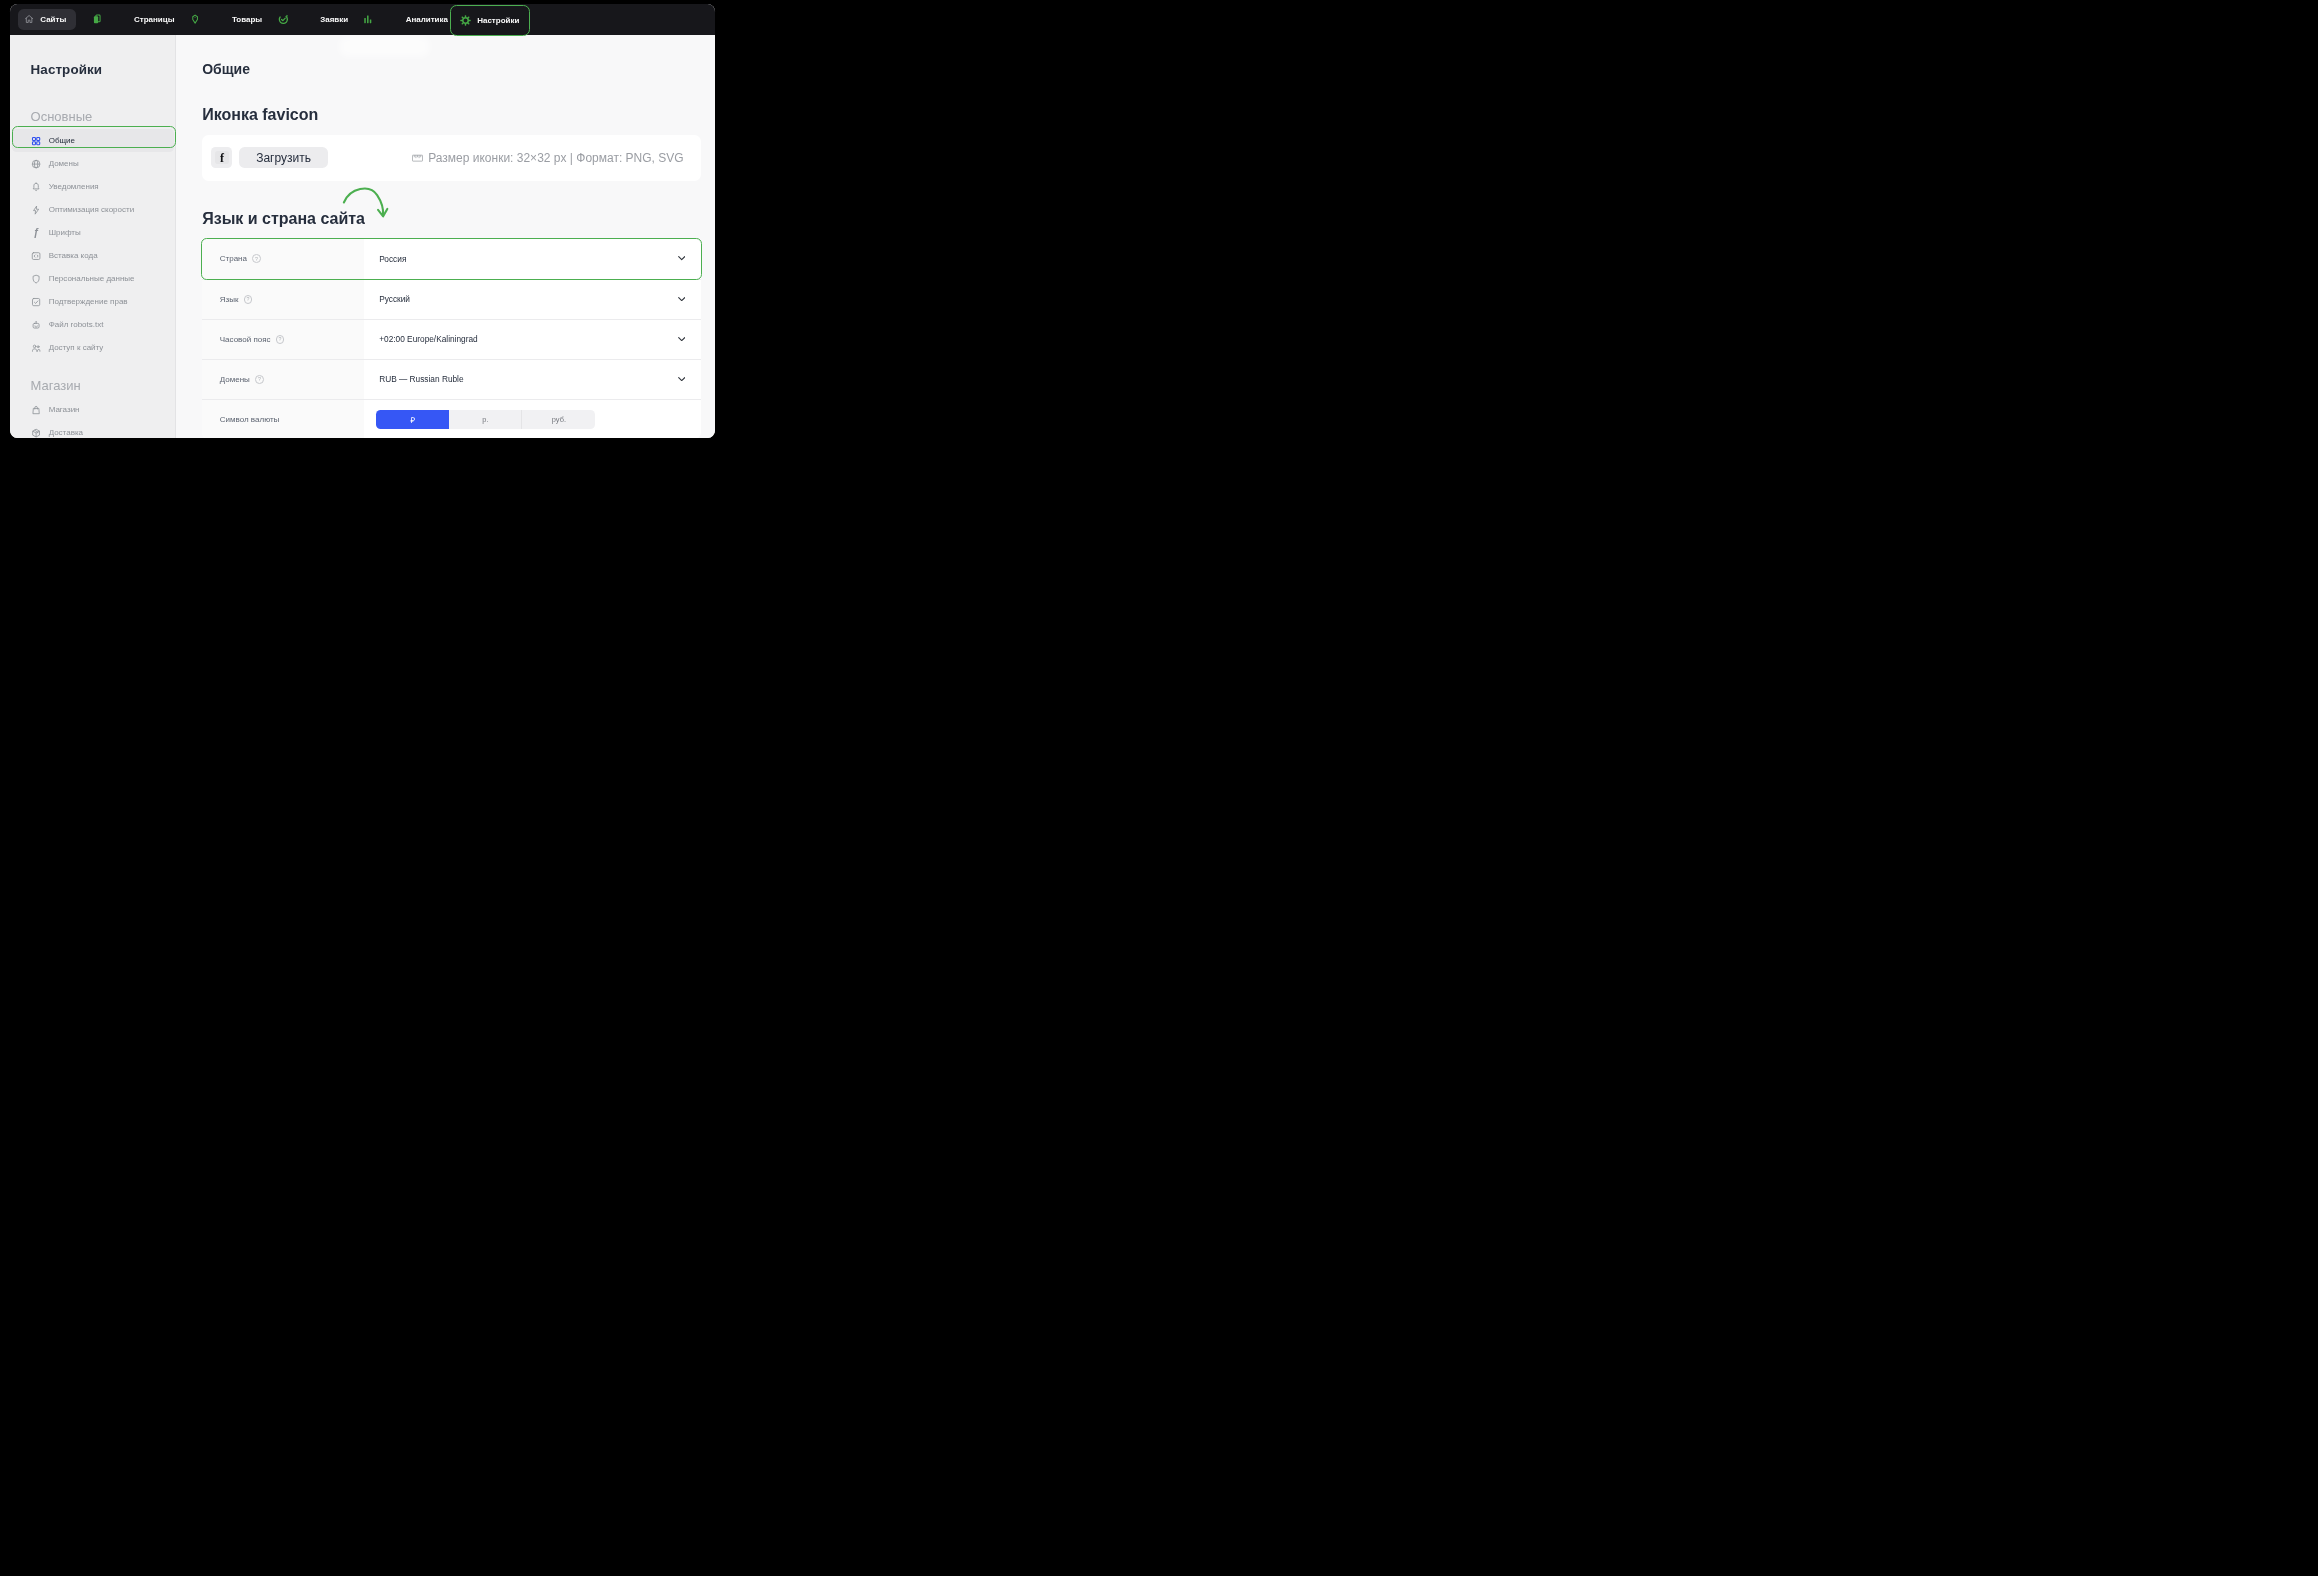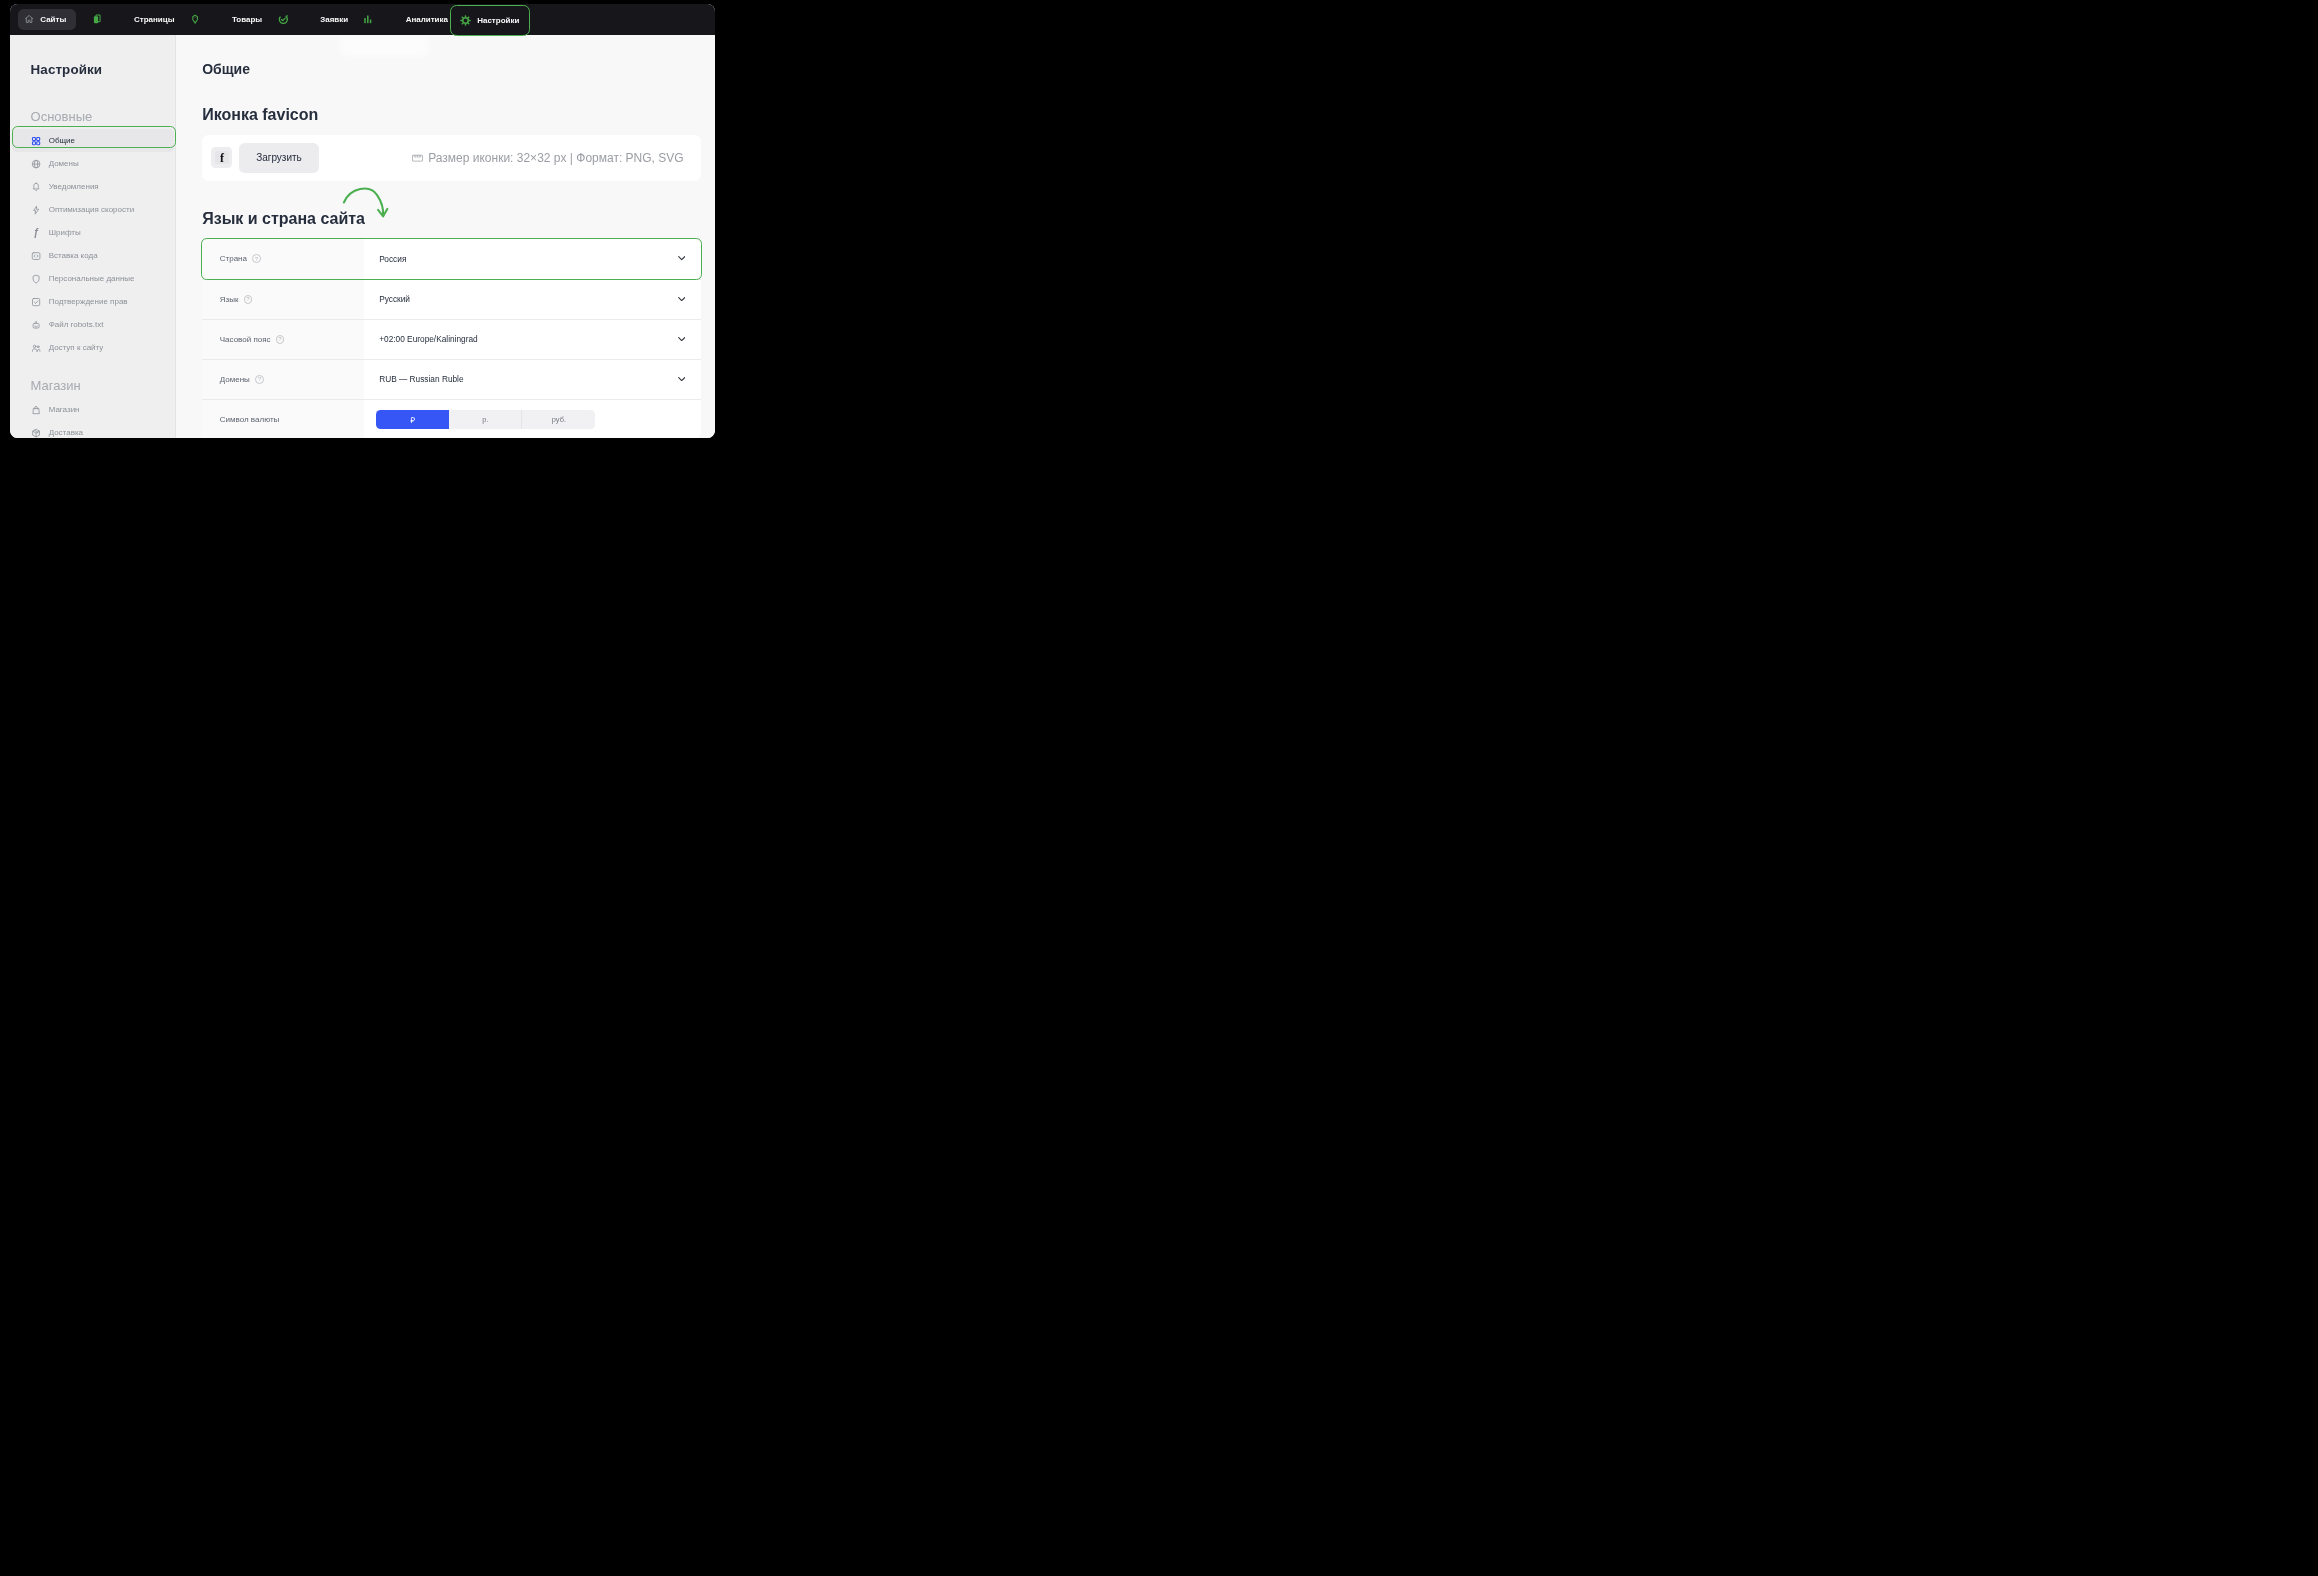--- a/index.html
+++ b/index.html
@@ -50,22 +50,22 @@
   .section-head { font-size:16px; font-weight:700; color:#262e3d; margin:29px 14px 11px 26px; }
   .card { background:#fff; border-radius:6.5px; margin:0 14px 0 26px; }
 
   .favicon-card { height:46px; display:flex; align-items:center; padding:0 17.6px 0 9.3px; }
   .fav-tile { width:21px; height:21px; border-radius:4.6px; background:#ededef;
               display:flex; align-items:center; justify-content:center; cursor:pointer; }
   .fav-tile-inner { width:13.4px; height:13.4px; border-radius:2.8px; background:#e6e6e8;
                     display:flex; align-items:center; justify-content:center; }
   .fav-letter { font-family:"Liberation Serif", serif; font-weight:700; font-size:12px;
                 color:#0f1013; line-height:1; transform:translateY(-0.5px); }
-  .upload-btn { margin-left:7px; height:30px; padding:0 16.7px; border-radius:5.6px;
-                background:#ececee; border:none; font-family:inherit; font-size:10px;
+  .upload-btn { margin-left:7px; height:21px; padding:0 16.7px; border-radius:5.6px;
+                background:#ececee; border:none; font-family:inherit; font-size:12px;
                 color:#262e3d; cursor:pointer; }
   .fav-hint { margin-left:auto; display:flex; align-items:center; gap:5.1px;
               color:#9a9da3; font-size:12px; }
 
   .arrow-annot { position:absolute; left:166px; top:148px; pointer-events:none; }
 
   .settings-card { position:relative; overflow:visible; }
   .settings-clip { border-radius:6.5px; overflow:hidden; }
   .srow { display:flex; height:40px; }
   .srow + .srow { border-top:0.9px solid #ebebed; }

